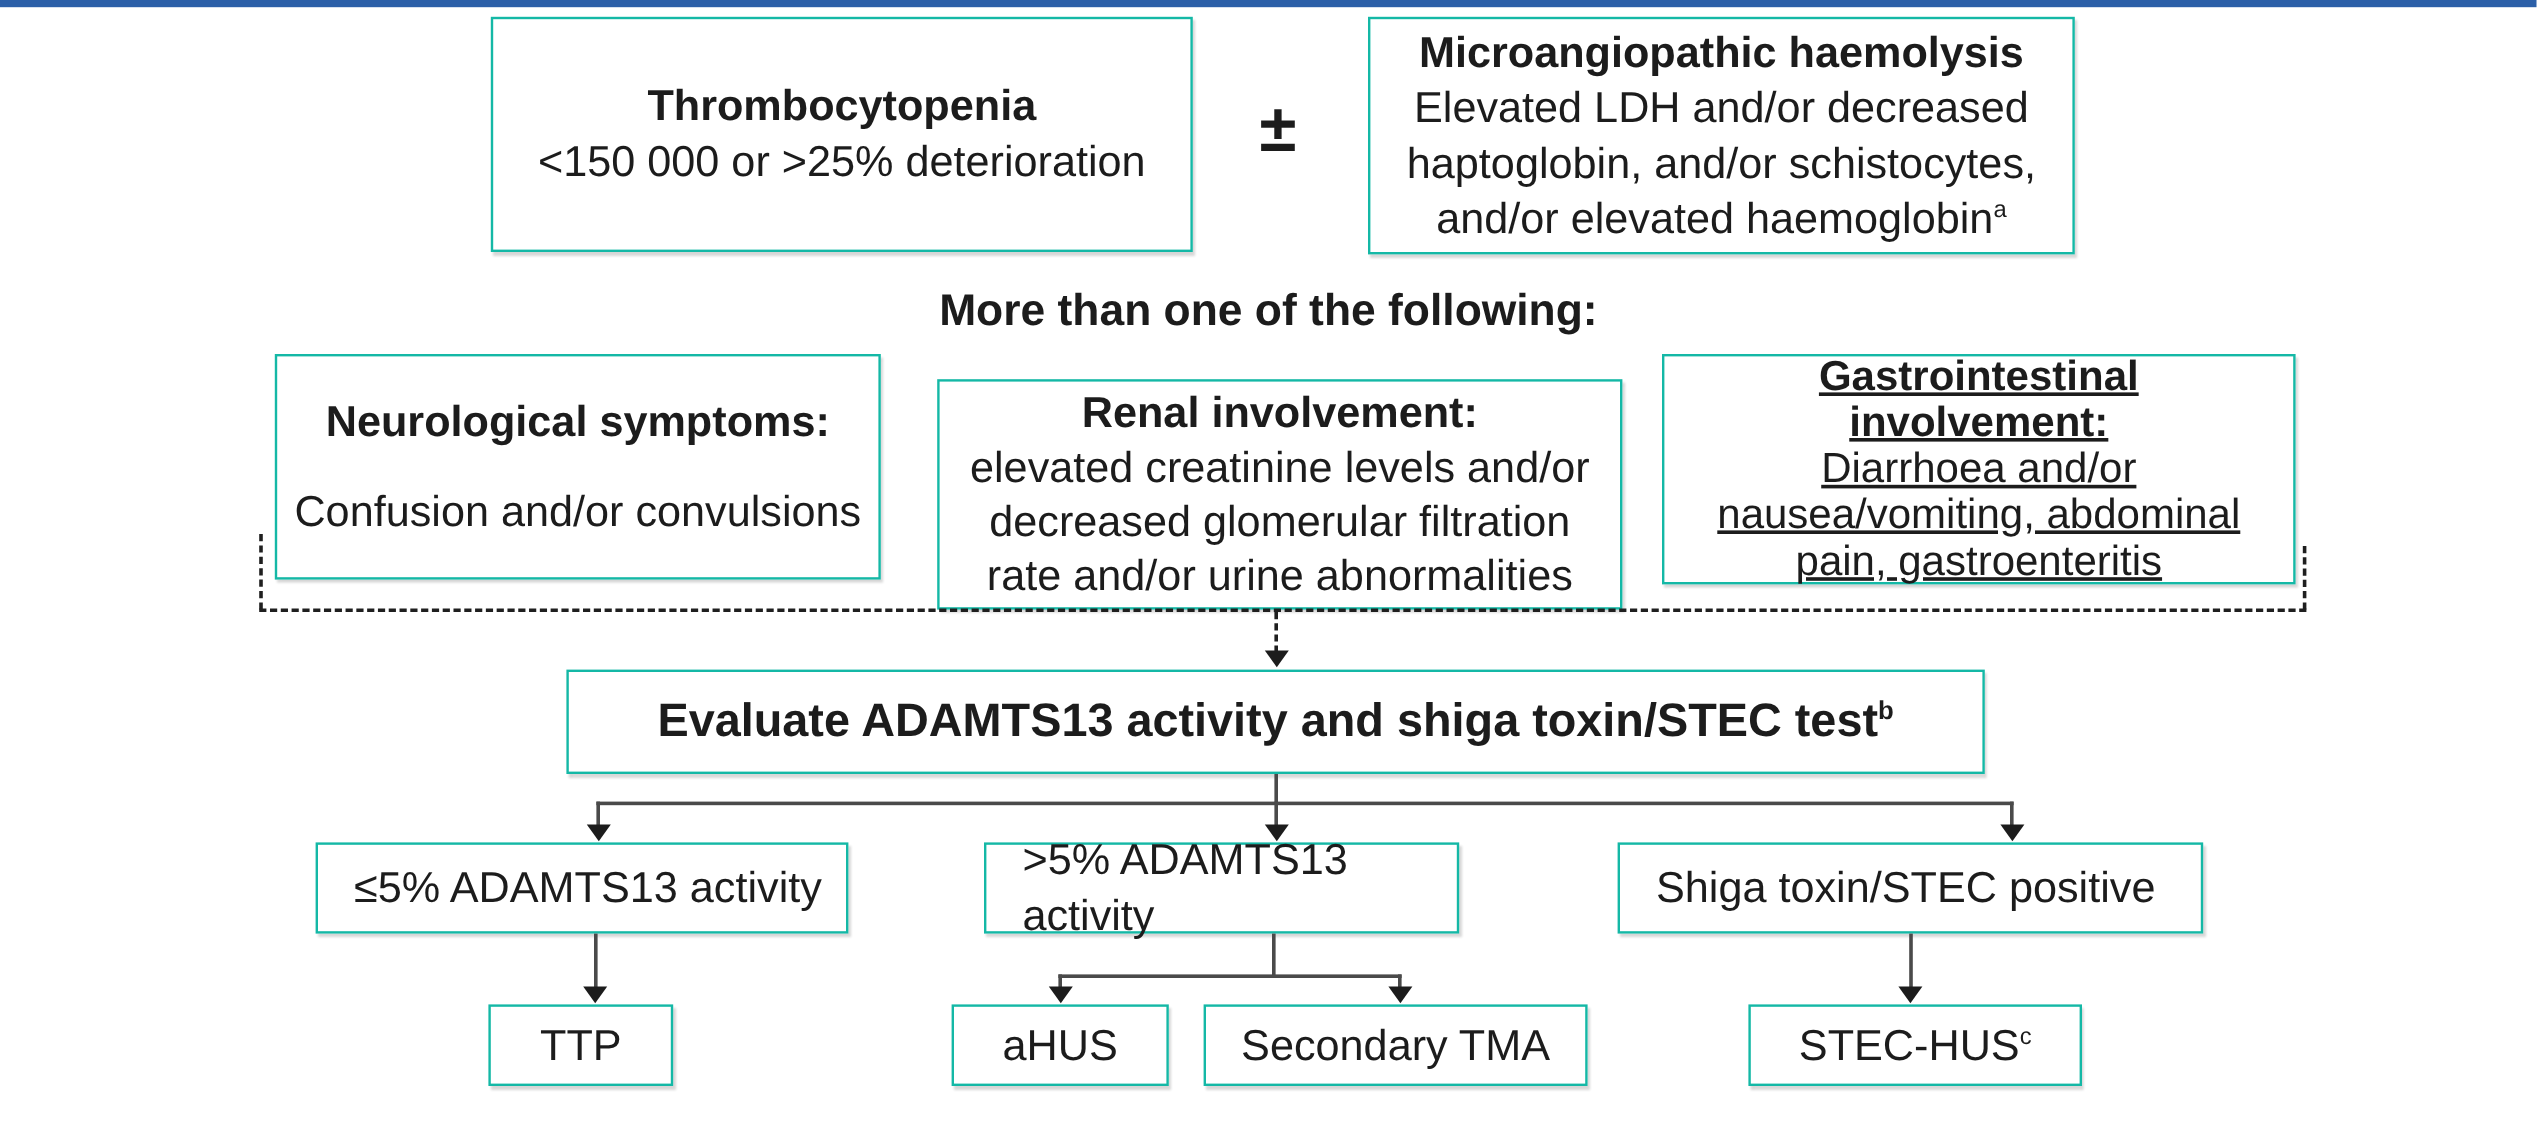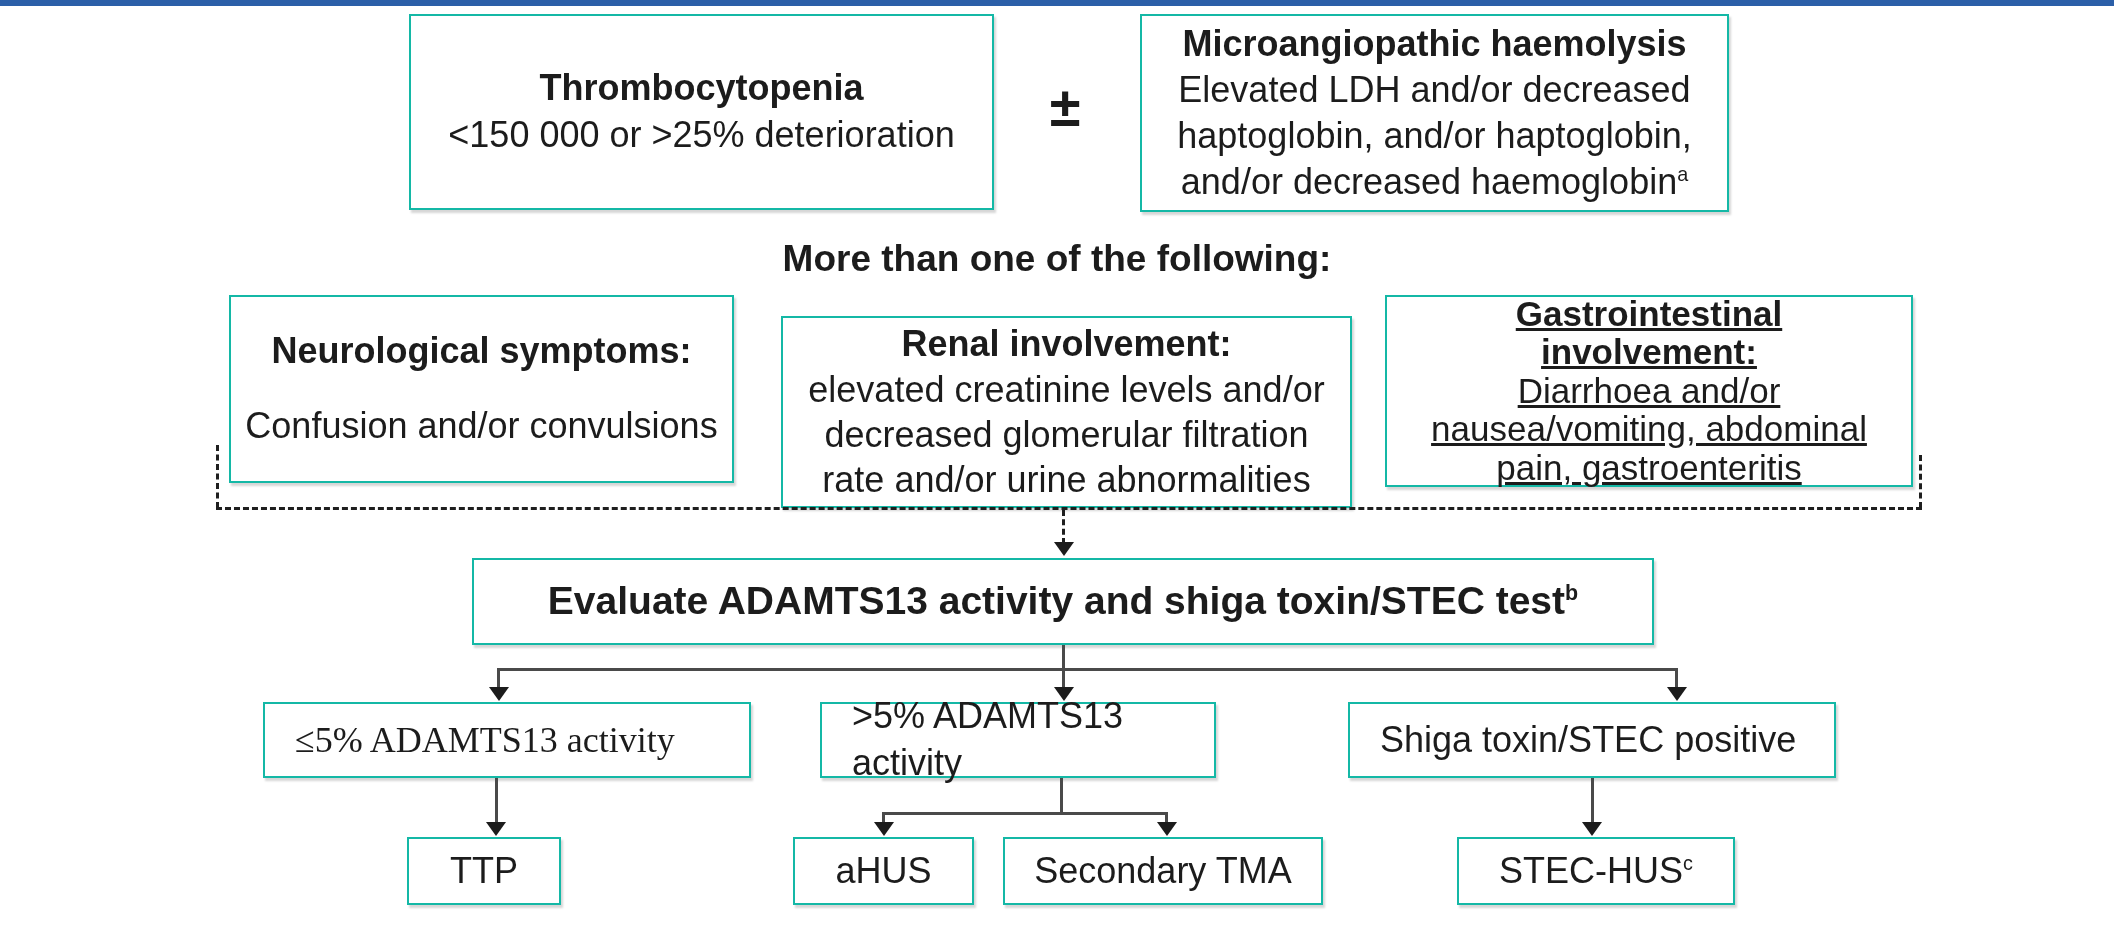--- a/index.html
+++ b/index.html
@@ -62,21 +62,21 @@
   #ah-l{left:489px;top:687px;}
   #ah-c{left:1054px;top:687px;}
   #ah-r{left:1667px;top:687px;}
   #ah-dash{left:1054px;top:542px;}
 
   
   #box-evaluate{left:472px;top:558px;width:1182px;height:87px;font-size:39px;font-weight:700;}
 
   
   .row3{top:702px;height:76px;justify-content:center;align-items:flex-start;text-align:left;padding-left:30px;}
-  #box-le5{left:263px;width:488px;font-family:Liberation Serif, serif;}
+  #box-le5{left:263px;width:444px;}
   #box-gt5{left:820px;width:396px;}
   #box-shiga{left:1348px;width:488px;}
 
   
   #ttp-stem{left:495px;top:778px;height:46px;}
   #ah-ttp{left:486px;top:822px;}
   #mid-stem{left:1060px;top:778px;height:36px;}
   #mid-hbar{left:882px;top:812px;width:286px;}
   #mid-stub-l{left:882px;top:812px;height:12px;}
   #mid-stub-r{left:1165px;top:812px;height:12px;}
@@ -101,21 +101,21 @@
 
   <div class="fbox" id="box-thrombo">
     <div class="t-title">Thrombocytopenia</div>
     <div class="t-body">&lt;150 000 or &gt;25% deterioration</div>
   </div>
 
   <div id="plusminus">±</div>
 
   <div class="fbox" id="box-haemolysis">
     <div class="t-title">Microangiopathic haemolysis</div>
-    <div class="t-body"><span>Elevated LDH and/or decreased haptoglobin, and/or haptoglobin, and/or decreased haemoglobin</span><sup>a</sup></div>
+    <div class="t-body"><span>Elevated LDH and/or decreased haptoglobin, and/or schistocytes, and/or elevated haemoglobin</span><sup>a</sup></div>
   </div>
 
   <div id="heading-more">More than one of the following:</div>
 
   <div class="fbox" id="box-neuro">
     <div class="t-title">Neurological symptoms:</div>
     <div class="t-body">Confusion and/or convulsions</div>
   </div>
 
   <div class="fbox" id="box-renal">

